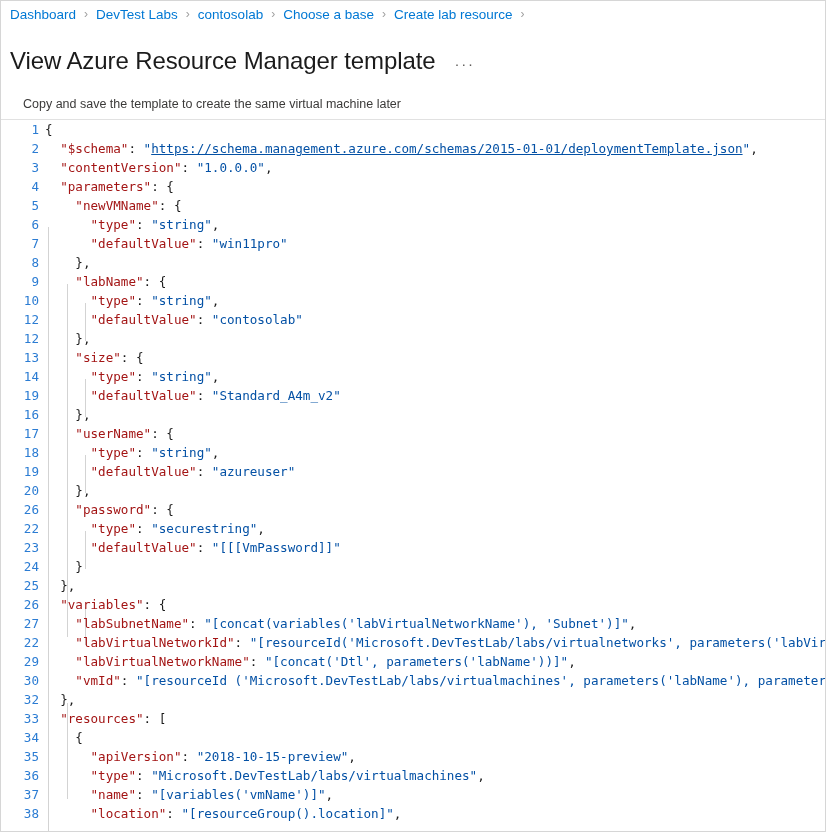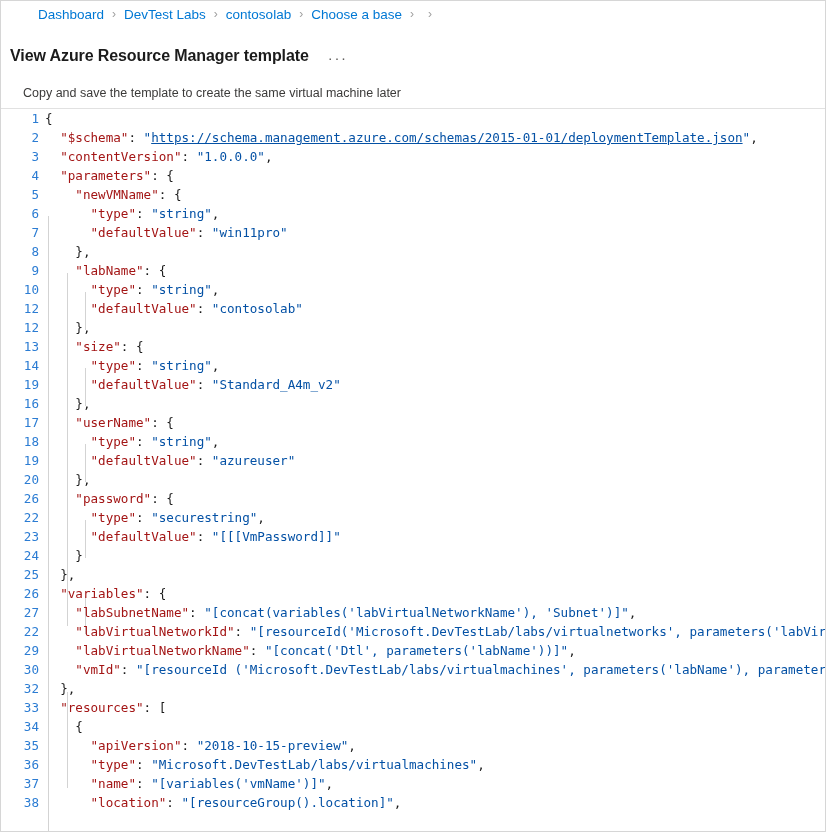--- a/index.html
+++ b/index.html
@@ -24,21 +24,20 @@
 
   
   .breadcrumb {
     display: flex;
     align-items: center;
     height: 27px;
     padding: 0 0 0 8px;
     font-size: 13.5px;
     white-space: nowrap;
     overflow: hidden;
-    margin-left: 28px;
   }
   .crumb {
     color: #0078d4;
     cursor: pointer;
     line-height: 27px;
     padding: 0 1px;
   }
   .crumb-sep {
     color: #a0a0a0;
     font-size: 12px;
@@ -47,22 +46,22 @@
     user-select: none;
   }
 
   
   .title-row {
     display: flex;
     align-items: center;
     padding: 1px 0 0 9px;
   }
   .page-title {
-    font-size: 16px;
-    font-weight: 700;
+    font-size: 24px;
+    font-weight: 400;
     color: #1b1b1b;
     line-height: 31px;
     letter-spacing: -0.1px;
   }
   .ellipsis-btn {
     margin-left: 16px;
     margin-top: 6px;
     color: #605e5c;
     font-size: 15px;
     letter-spacing: 1.7px;
@@ -143,20 +142,21 @@
 
   <nav class="breadcrumb" id="breadcrumb">
       <span class="crumb">Dashboard</span>
       <span class="crumb-sep">›</span>
       <span class="crumb">DevTest Labs</span>
       <span class="crumb-sep">›</span>
       <span class="crumb">contosolab</span>
       <span class="crumb-sep">›</span>
       <span class="crumb">Choose a base</span>
       <span class="crumb-sep">›</span>
+      <span class="crumb">Create lab resource</span>
       <span class="crumb-sep">›</span>
     </nav>
 
   <div class="title-row">
     <h1 class="page-title">View Azure Resource Manager template</h1>
     <span class="ellipsis-btn">···</span>
   </div>
   <div class="subtitle">Copy and save the template to create the same virtual machine later</div>
 
   <div class="hr"></div>

